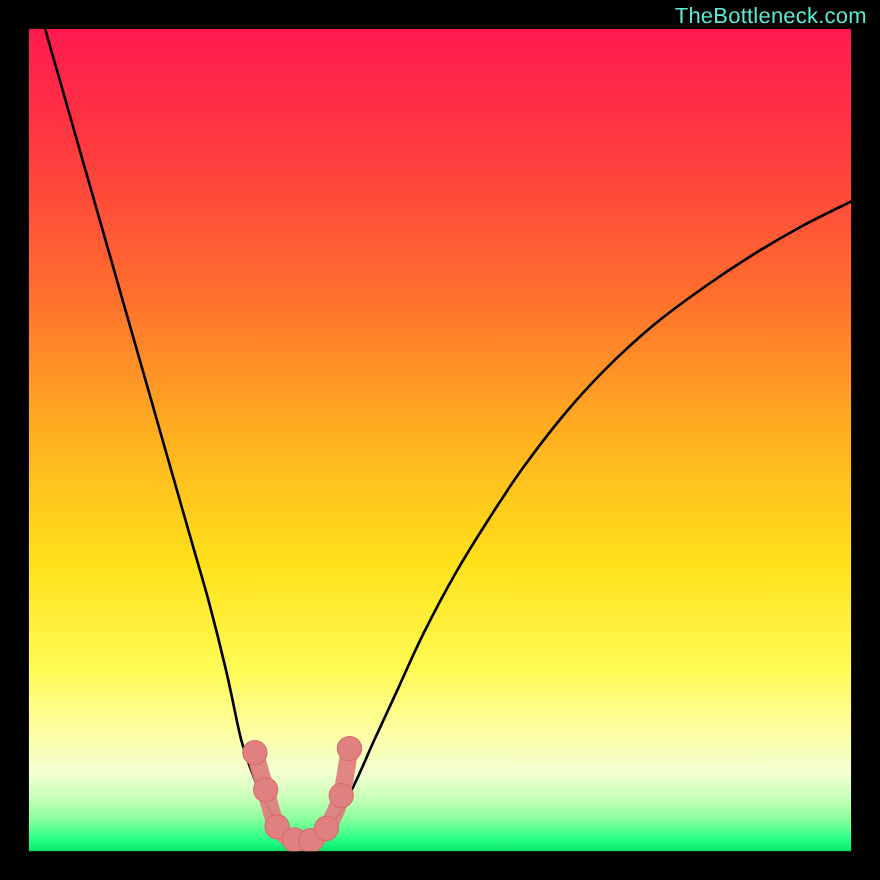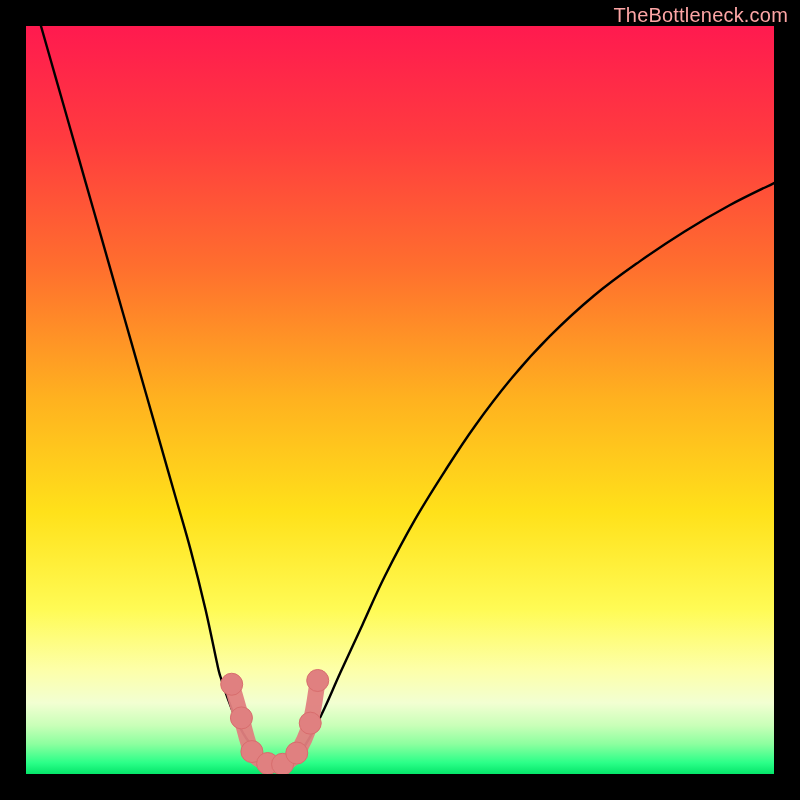--- a/index.html
+++ b/index.html
@@ -29,21 +29,21 @@
     position: absolute;
     left: 0;
     top: 0;
     width: 100%;
     height: 100%;
   }
   .attribution {
     position: absolute;
     top: 4px;
     right: 12px;
-    color: #fca5a5;
+    color: #5eead4;
     font-size: 20px;
     font-weight: 500;
     letter-spacing: 0.2px;
   }
   svg.curves {
     position: absolute;
     left: 0;
     top: 0;
     width: 100%;
     height: 100%;

